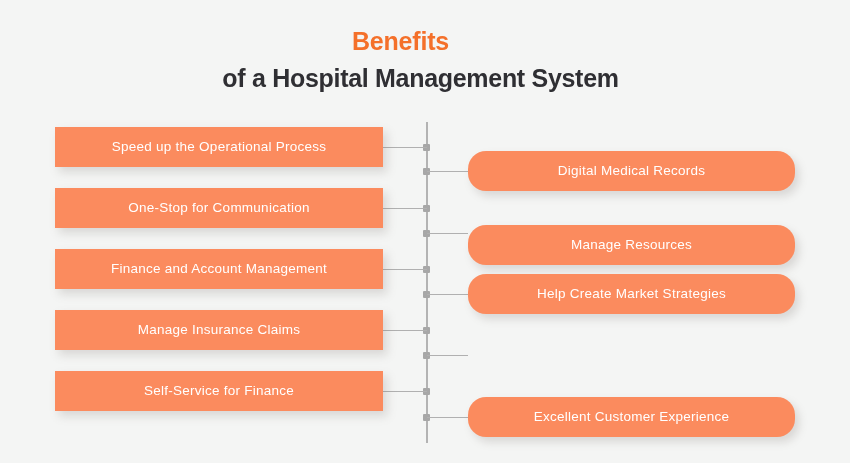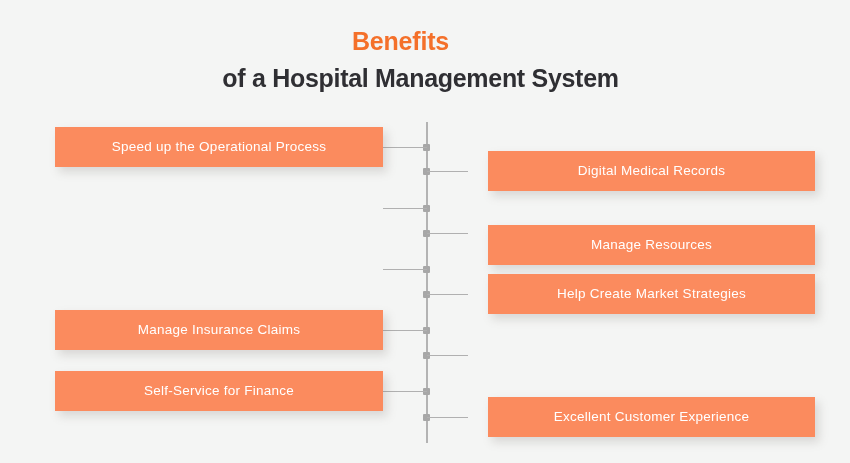--- a/index.html
+++ b/index.html
@@ -82,21 +82,21 @@
     height: 40px;
     background: #fb8b5e;
     box-shadow: 4px 5px 9px rgba(120, 110, 105, 0.22);
     display: flex;
     align-items: center;
     justify-content: center;
     box-sizing: border-box;
     padding: 0 22px;
   }
   .item-box.left  { left: 55px;  width: 328px; }
-  .item-box.right { left: 488px; width: 327px; }
+  .item-box.right { left: 468px; width: 327px; border-radius: 18px; }
 
   .item-label {
     color: #ffffff;
     font-size: 13.5px;
     font-weight: normal;
     letter-spacing: 0.25px;
     white-space: nowrap;
     line-height: 16px;
   }
 </style>
@@ -132,20 +132,26 @@
 
   <div class="conn" style="left:427px; top:171px; width:41px;"></div>
   <div class="conn" style="left:427px; top:233px; width:41px;"></div>
   <div class="conn" style="left:427px; top:294px; width:41px;"></div>
   <div class="conn" style="left:427px; top:355px; width:41px;"></div>
   <div class="conn" style="left:427px; top:417px; width:41px;"></div>
 
   <div class="item-box left" style="top:127px;">
     <span class="item-label">Speed up the Operational Process</span>
   </div>
+  <div class="item-box left" style="top:188px;">
+    <span class="item-label">One-Stop for Communication</span>
+  </div>
+  <div class="item-box left" style="top:249px;">
+    <span class="item-label">Finance and Account Management</span>
+  </div>
   <div class="item-box left" style="top:310px;">
     <span class="item-label">Manage Insurance Claims</span>
   </div>
   <div class="item-box left" style="top:371px;">
     <span class="item-label">Self-Service for Finance</span>
   </div>
 
   <div class="item-box right" style="top:151px;">
     <span class="item-label">Digital Medical Records</span>
   </div>

